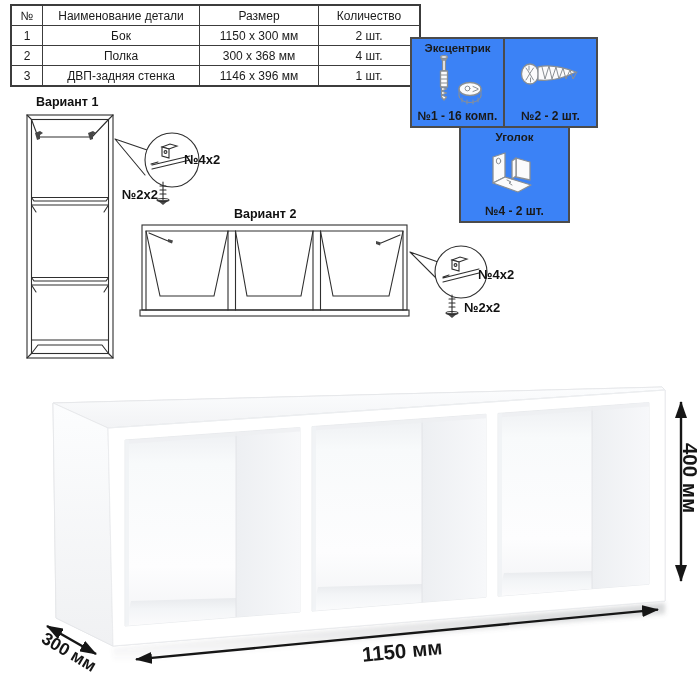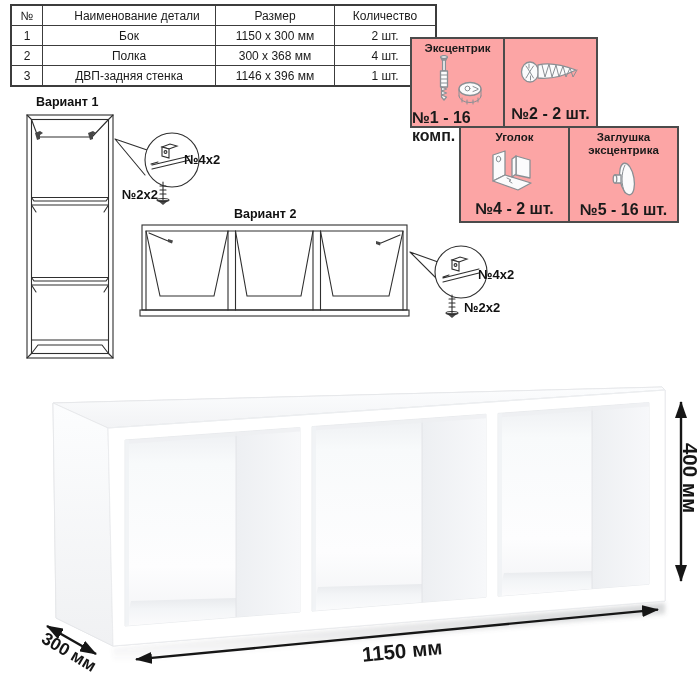--- a/index.html
+++ b/index.html
@@ -15,30 +15,30 @@
        padding:0 4px;font-weight:400;white-space:nowrap;}
   .c-num{width:22px;text-align:center;}
   .c-name{width:148px;text-align:center;padding-left:7px;}
   .c-size{width:110px;text-align:center;}
   .c-qty{width:92px;text-align:center;}
 
   
   .hw-row{position:absolute;display:flex;}
   .hw-row1{left:410px;top:37px;}
   .hw-row2{left:459px;top:126px;}
-  .hw-cell{background:#fca5a5;border:2px solid #4b4b4b;box-sizing:border-box;
+  .hw-cell{background:#3b82f6;border:2px solid #4b4b4b;box-sizing:border-box;
        display:flex;flex-direction:column;align-items:center;}
   .hw-row1 .hw-cell{width:95px;height:91px;}
   .hw-row1 .hw-cell + .hw-cell{margin-left:-2px;}
   .hw-row2 .hw-cell{width:111px;height:97px;}
   .hw-row2 .hw-cell + .hw-cell{margin-left:-2px;}
   .hw-title{font-size:11.5px;font-weight:700;text-align:center;line-height:1.15;
        margin-top:3px;}
   .hw-icon{flex:1;display:flex;align-items:center;justify-content:center;}
-  .hw-qty{font-size:16px;font-weight:700;margin-bottom:3px;}
+  .hw-qty{font-size:12px;font-weight:700;margin-bottom:3px;}
 
   
   svg.mid{position:absolute;left:0;top:90px;width:700px;height:290px;}
   svg.bot{position:absolute;left:0;top:380px;width:700px;height:310px;}
   .ln{stroke:#2f2f2f;stroke-width:1.1;fill:none;stroke-linecap:round;}
   .lnf{stroke:#2f2f2f;stroke-width:1.1;fill:#ffffff;}
   .glyph{fill:#474747;stroke:none;}
   .v-title{font-family:"Liberation Sans",sans-serif;font-size:12.5px;
        font-weight:700;fill:#111;}
   .callout-label{font-family:"Liberation Sans",sans-serif;font-size:13px;
@@ -49,21 +49,21 @@
 </style>
 </head>
 <body>
 
 <div class="sheet">
 
   <table class="parts">
     <tbody>
         <tr>
       <td class="c-num">№</td>
-      <td class="c-name" style="text-align:center;padding-left:20px">Наименование детали</td>
+      <td class="c-name" style="text-align:center;padding-left:4px">Наименование детали</td>
       <td class="c-size">Размер</td>
       <td class="c-qty">Количество</td>
     </tr>
     <tr>
       <td class="c-num">1</td>
       <td class="c-name">Бок</td>
       <td class="c-size">1150 х 300 мм</td>
       <td class="c-qty">2 шт.</td>
     </tr>
     <tr>
@@ -121,32 +121,20 @@
           <path class="hwic" d="M6,8 l12,-4 v24 l-12,6 z"></path>
           <ellipse class="hwic-thin" cx="11.5" cy="12" rx="2.2" ry="2.8"></ellipse>
           <path class="hwic" d="M6,34 l12,-6 l26,8 l-13,7 z"></path>
           <path class="hwic" d="M29,9 l14,4 v18 l-14,-3 z"></path>
           <path class="hwic" d="M29,9 l-4,3 v18 l4,-3 z"></path>
           <path class="hwic-thin" d="M20,31 l4,2 l-2,1 l3,2"></path>
         </svg>
       </div>
       <div class="hw-qty">№4 - 2 шт.</div>
     </div>
-    <div class="hw-cell">
-      <div class="hw-title">Заглушка эксцентрика</div>
-      <div class="hw-icon">
-        <svg width="36" height="44" viewBox="0 0 36 44">
-          <ellipse class="hwic" cx="21" cy="22" rx="7" ry="16" transform="rotate(-10 21 22)"></ellipse>
-          <path class="hwic-thin" d="M19,8 c-4,8 -4,20 0,28"></path>
-          <path class="hwic" d="M9,18 h6 v8 h-6 z"></path>
-          <ellipse class="hwic" cx="9" cy="22" rx="1.8" ry="4"></ellipse>
-        </svg>
-      </div>
-      <div class="hw-qty">№5 - 16 шт.</div>
-    </div>
   </div>
 
   <svg class="mid" viewBox="0 90 700 290">
 
     <text class="v-title" x="36" y="106">Вариант 1</text>
 
     <g>
       <rect class="lnf" x="27" y="115" width="86" height="243"></rect>
       <rect class="ln" x="31.5" y="119.5" width="77" height="234"></rect>
       <path class="ln" d="M27,115 L31.5,119.5 M113,115 L108.5,119.5 M113,358 L108.5,353.5 M27,358 L31.5,353.5"></path>

